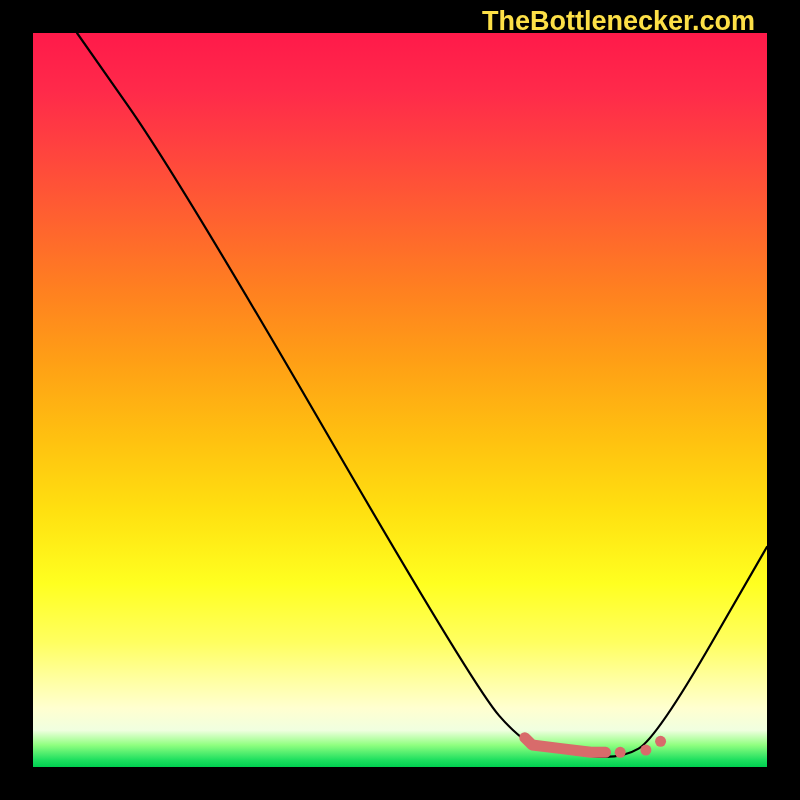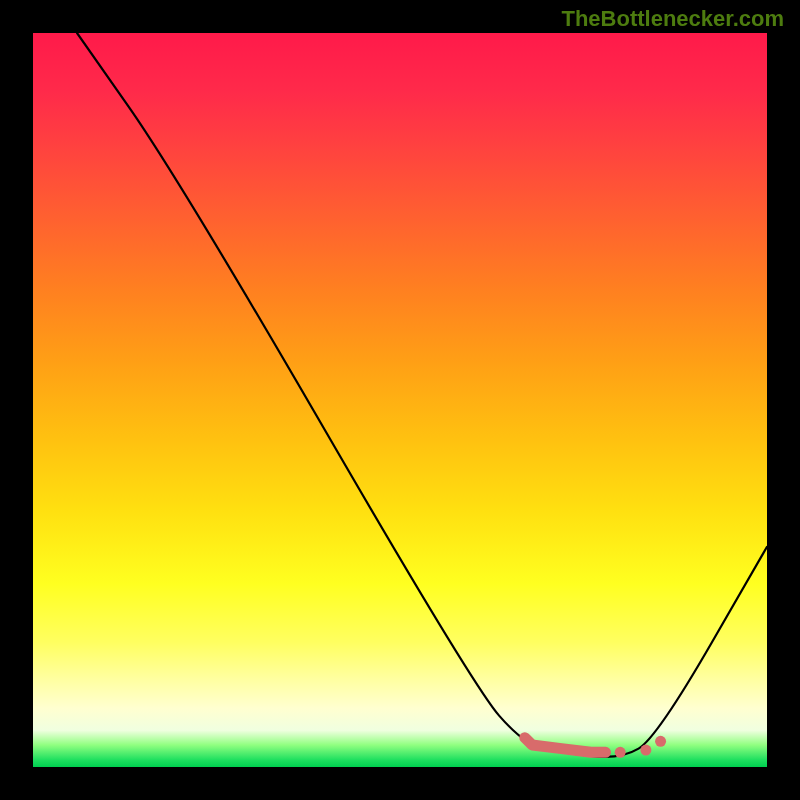--- a/index.html
+++ b/index.html
@@ -7,23 +7,23 @@
     width: 800px;
     height: 800px;
     background: #000;
     position: relative;
     font-family: Arial, sans-serif;
     overflow: hidden;
   }
   .header-label {
     position: absolute;
     top: 6px;
-    right: 16px;
-    color: #4d7c0f;
-    font-size: 22px;
+    right: 45px;
+    color: #fde047;
+    font-size: 27px;
     font-weight: bold;
     z-index: 10;
   }
   .plot-area {
     position: absolute;
     top: 33px;
     left: 33px;
     width: 734px;
     height: 734px;
     overflow: hidden;

